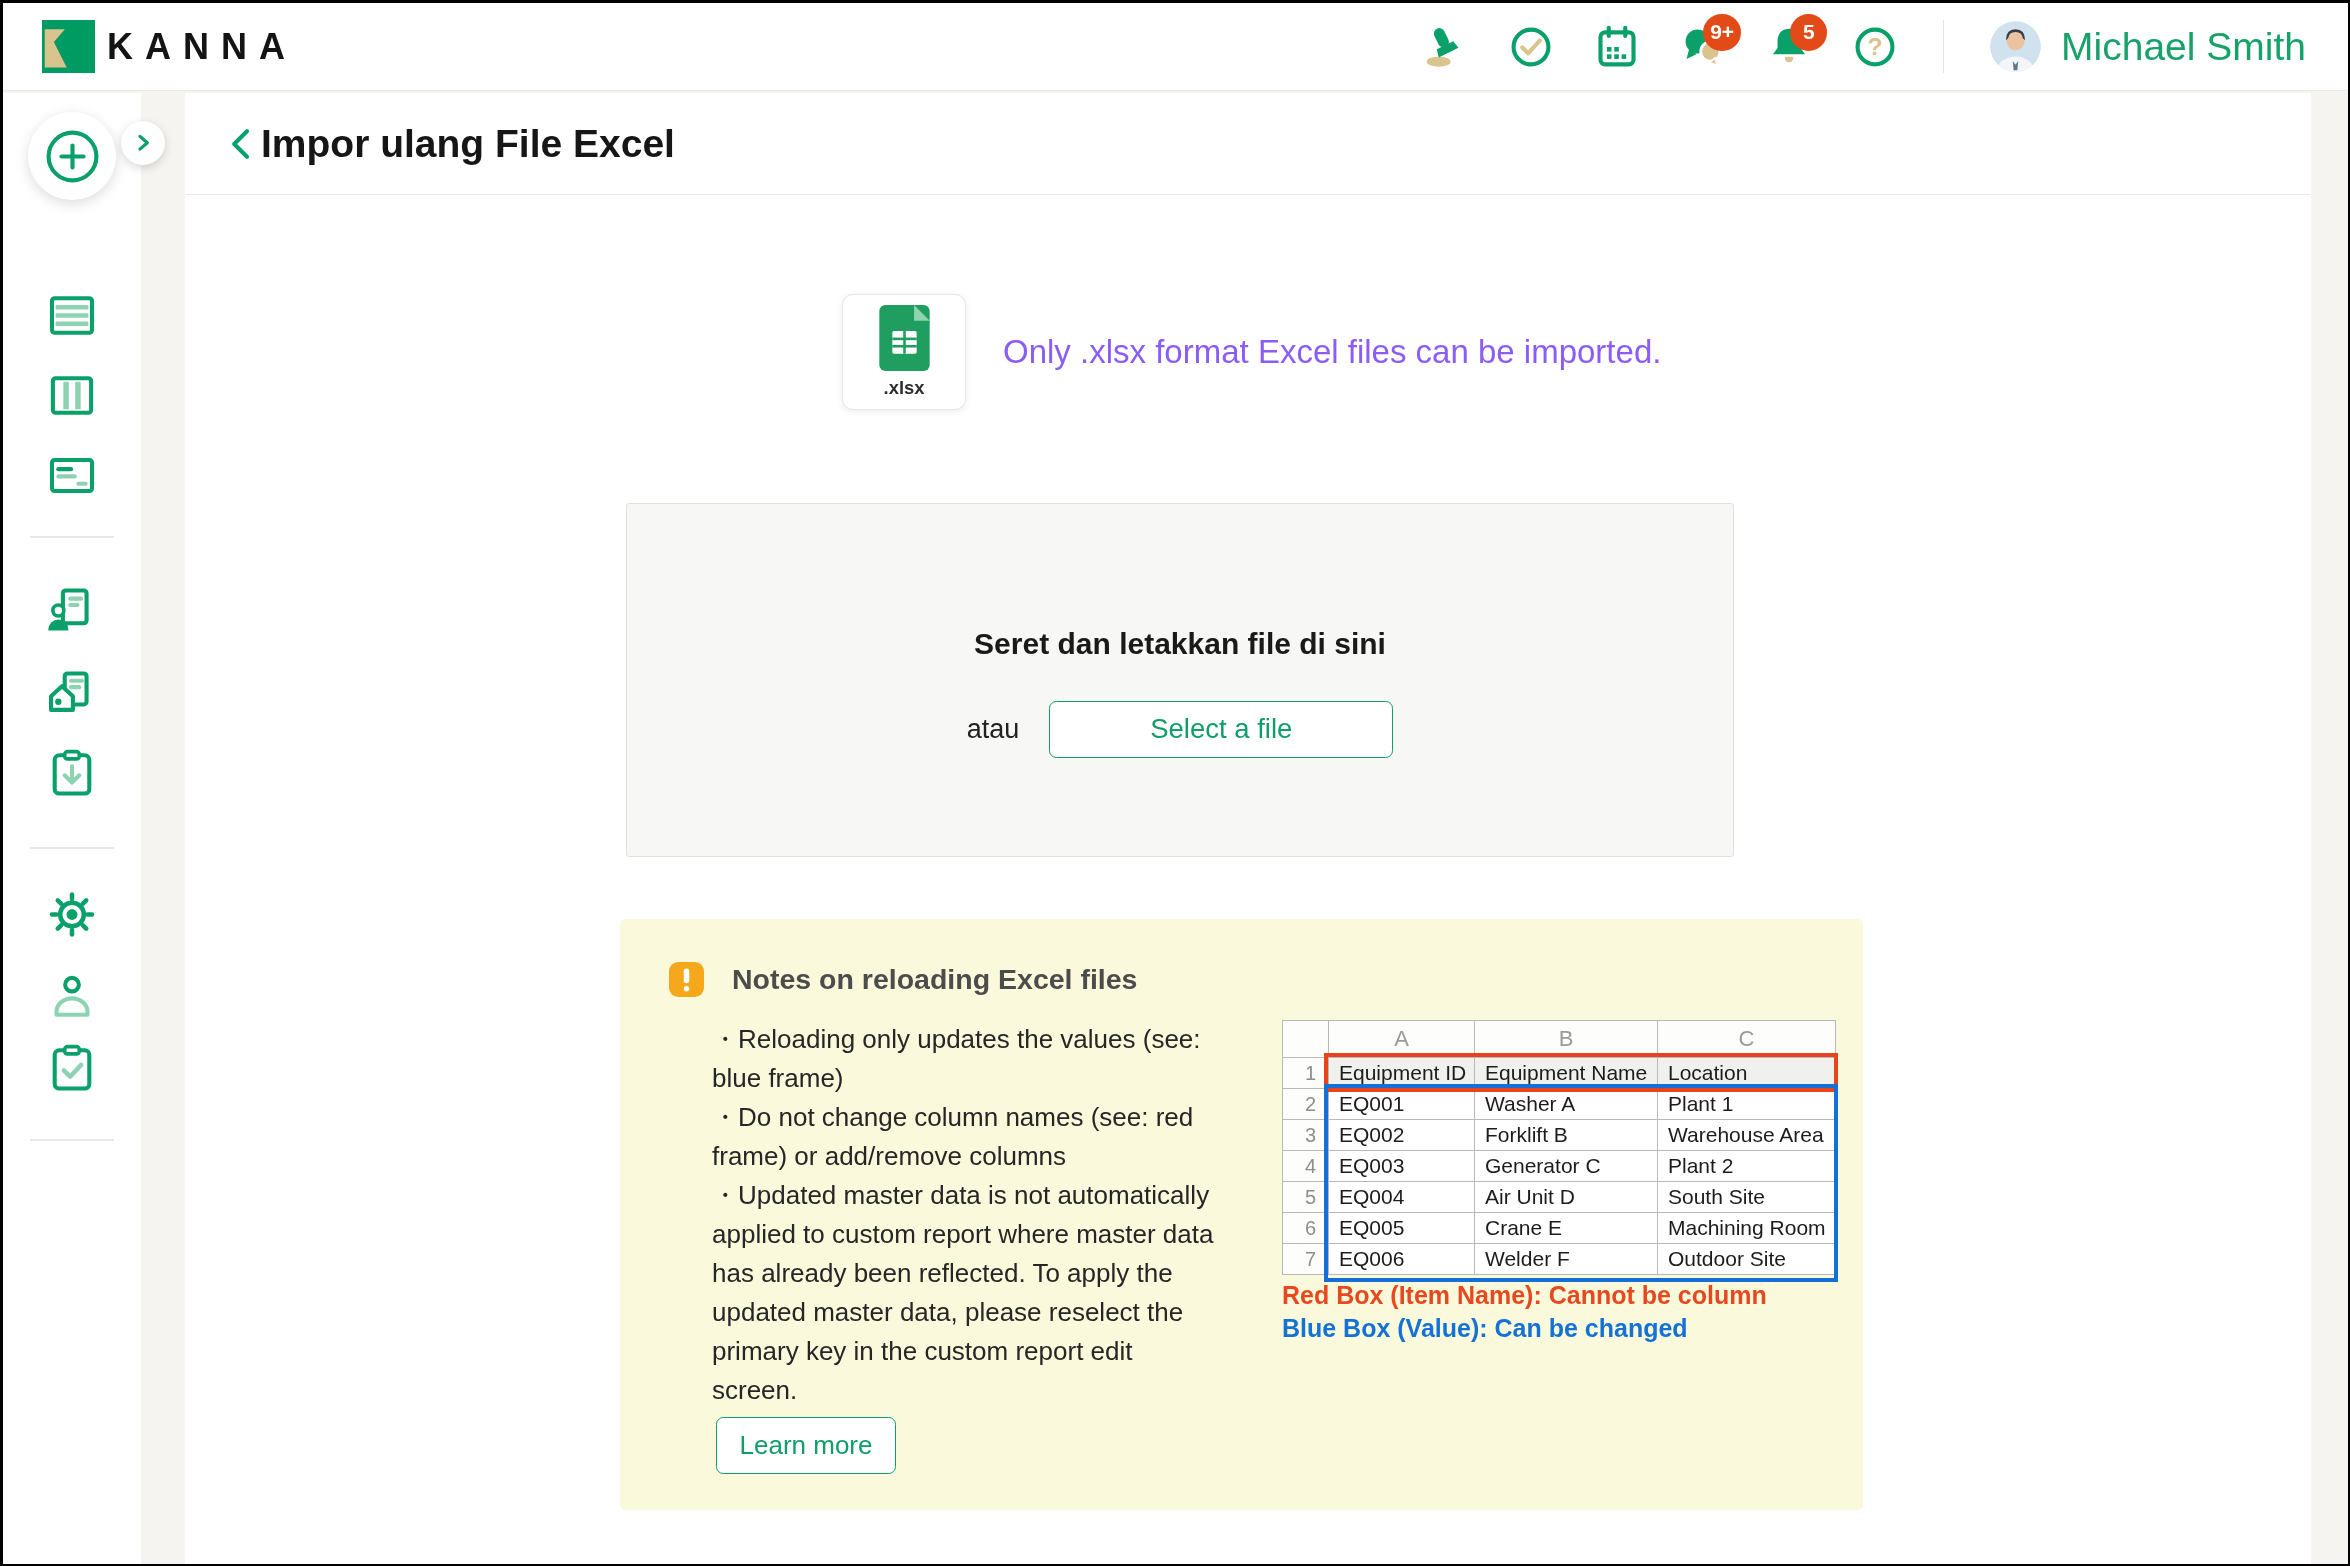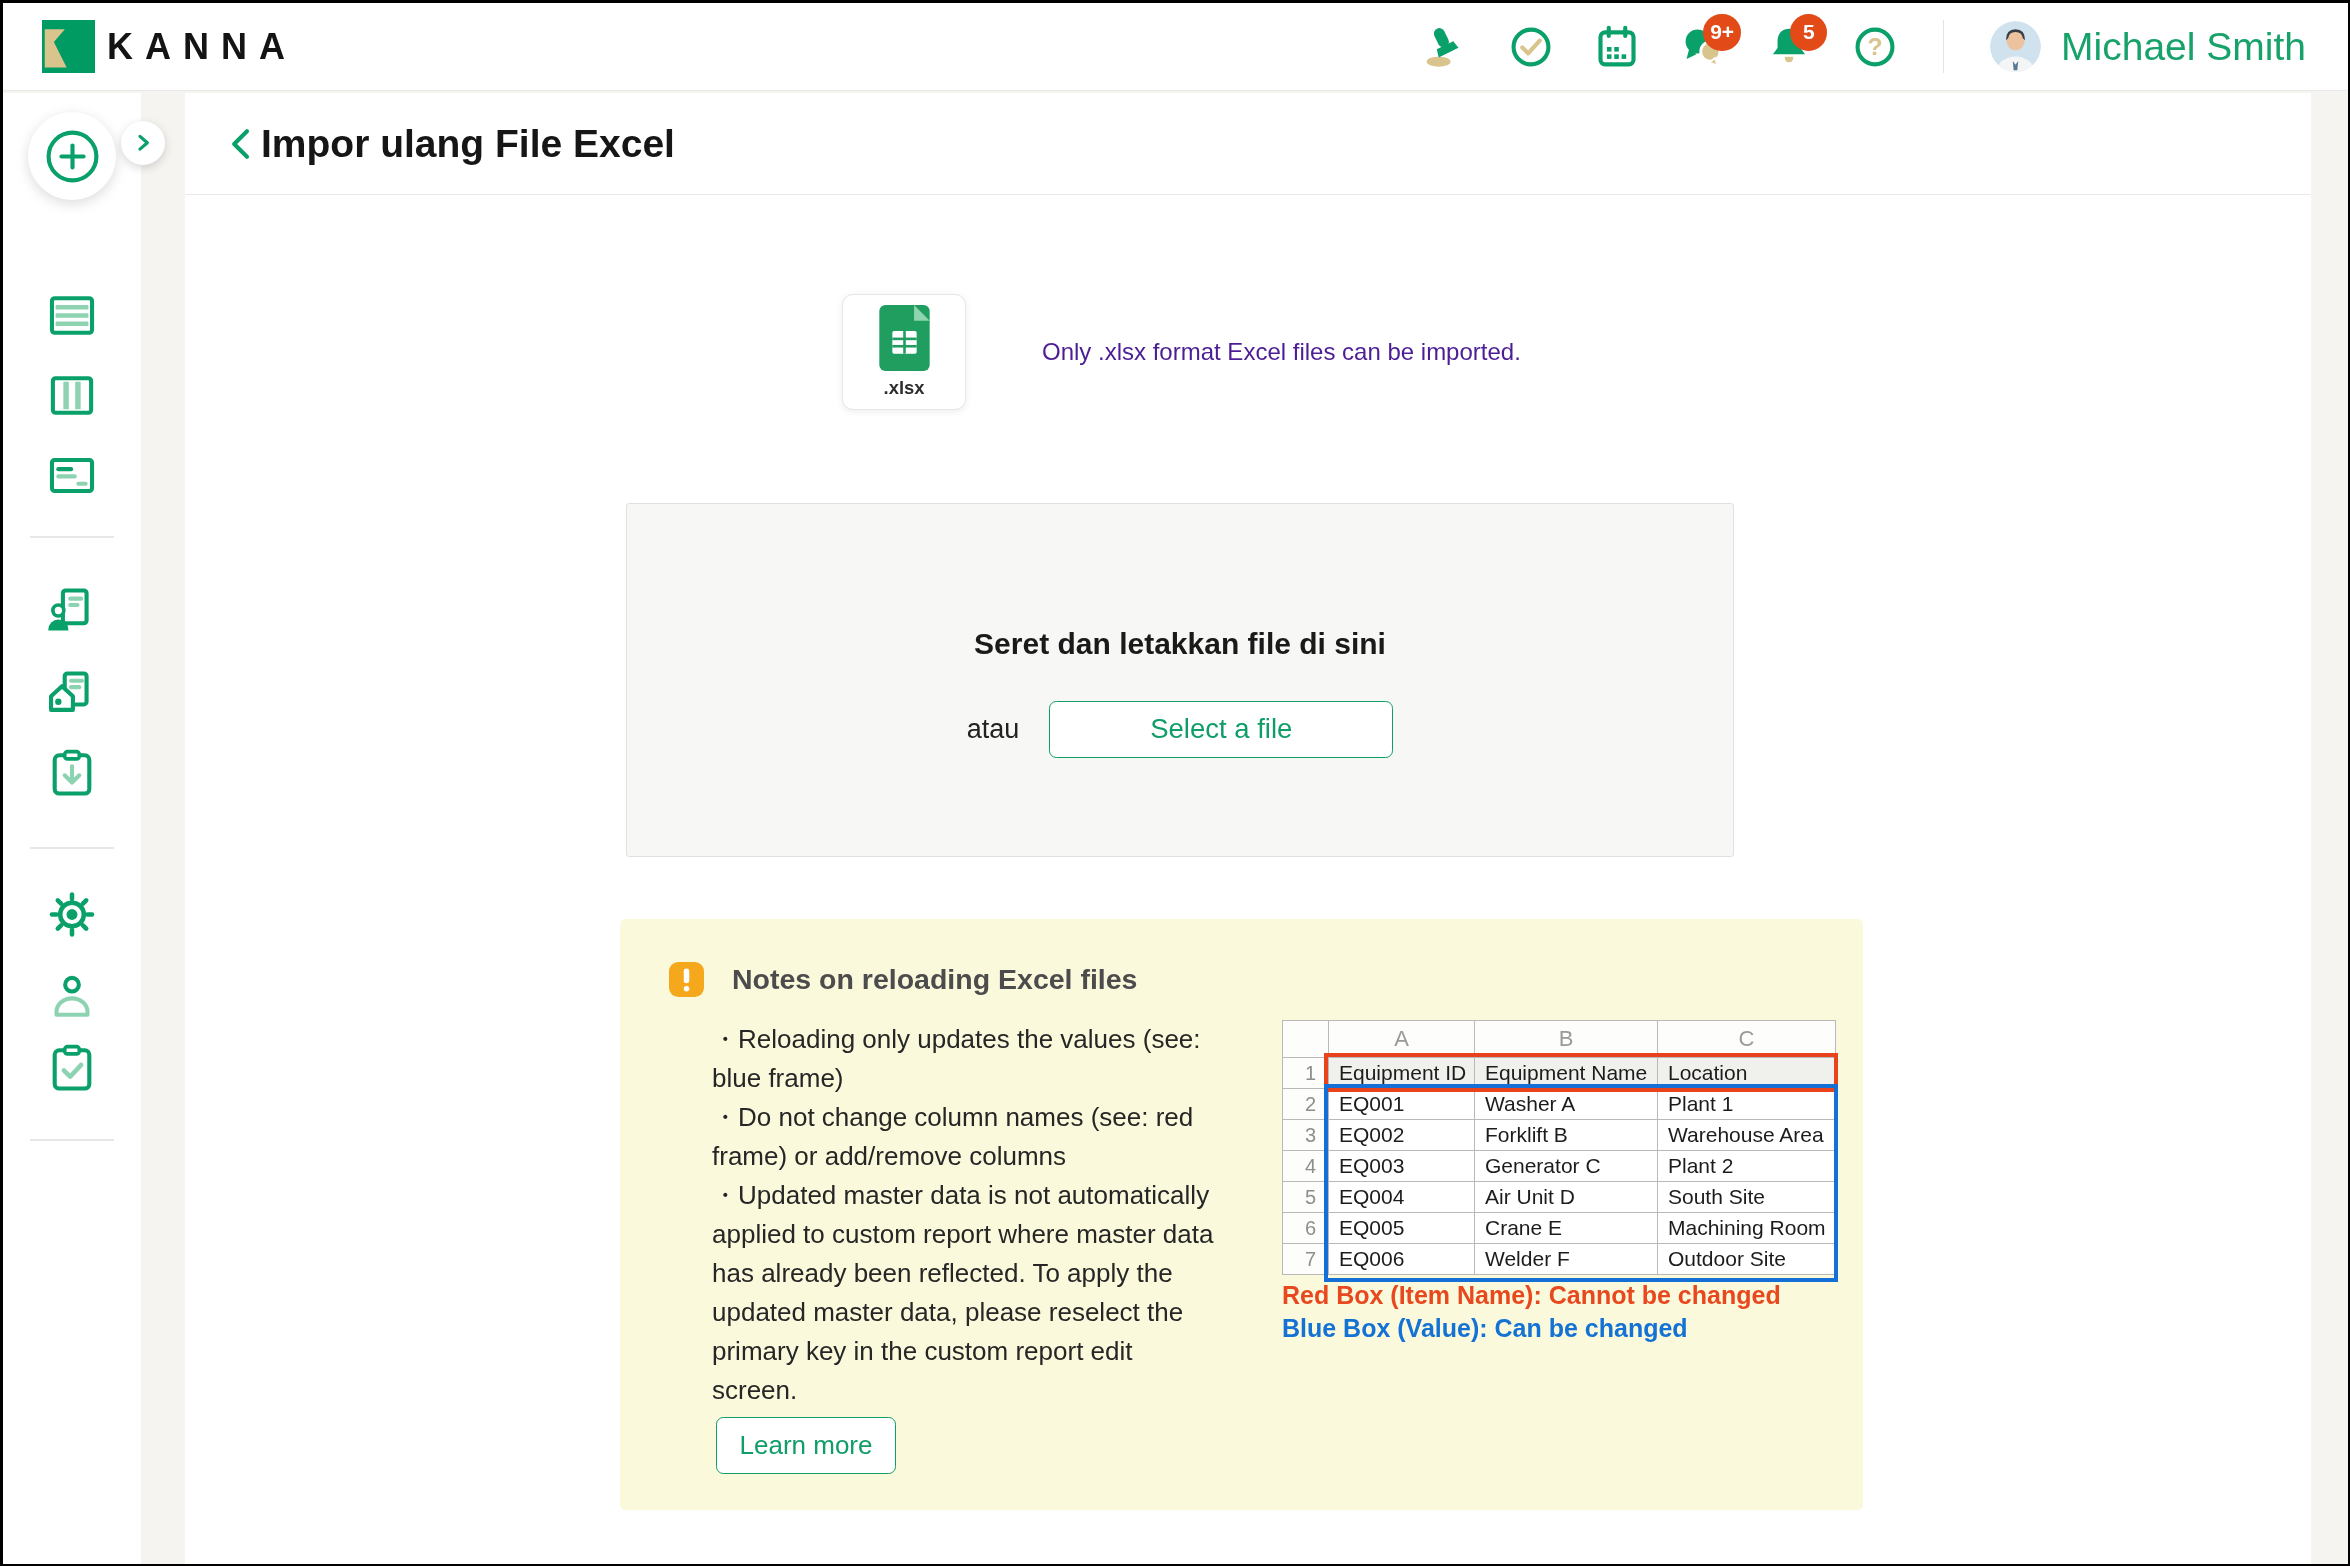--- a/index.html
+++ b/index.html
@@ -44,21 +44,21 @@
     align-items:center;padding-left:37px;}
   .back-btn{border:none;background:none;padding:0;cursor:pointer;line-height:0;}
   .page-title{font-size:39px;font-weight:700;color:#161616;margin:0;}
 
   
   .file-row{position:absolute;left:657px;top:201px;display:flex;align-items:center;gap:37px;}
   .file-card{width:124px;height:116px;background:#fff;border:0.9px solid #e6e6e4;
     border-radius:11px;box-shadow:0 1.8px 7.3px rgba(0,0,0,.07);display:flex;
     flex-direction:column;align-items:center;justify-content:center;gap:6.4px;}
   .file-label{font-size:18.4px;font-weight:700;color:#2e2e2e;}
-  .file-note{font-size:24px;color:#4c1d95;margin-left:39px;}
+  .file-note{font-size:33px;color:#8b5cf6;}
 
   
   .dropzone{position:absolute;left:441px;top:410px;width:1108px;height:354px;
     background:#f7f7f5;border:0.9px solid #e1e1df;border-radius:3px;display:flex;
     flex-direction:column;align-items:center;justify-content:center;padding-top:24px;}
   .dz-heading{font-size:30px;font-weight:700;color:#1a1a1a;margin:0;}
   .dz-row{margin-top:40px;display:flex;align-items:center;gap:30px;}
   .dz-or{font-size:27px;color:#222;}
   .dz-btn{width:344px;height:57px;background:#fff;border:1.8px solid #0f9d68;
     border-radius:7.3px;color:#0f9d68;font-size:27.5px;cursor:pointer;
@@ -383,20 +383,20 @@
                 <td class="rownum">7</td>
                 <td class="cell">EQ006</td>
                 <td class="cell">Welder F</td>
                 <td class="cell">Outdoor Site</td>
               </tr>
             </tbody>
           </table>
         <div class="overlay-frame red-frame"></div>
         <div class="overlay-frame blue-frame"></div>
       </div>
-      <div class="caption caption-red">Red Box (Item Name): Cannot be changed</div>
+      <div class="caption caption-red">Red Box (Item Name): Cannot be column</div>
       <div class="caption caption-blue">Blue Box (Value): Can be changed</div>
     </section>
   </main>
 
   <div class="scroll-gutter"></div>
 </div>
 
 
 </body></html>

